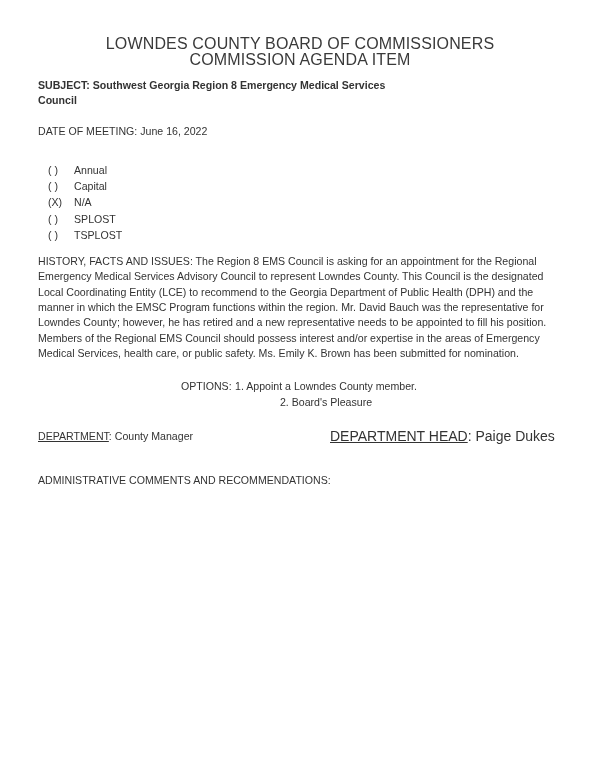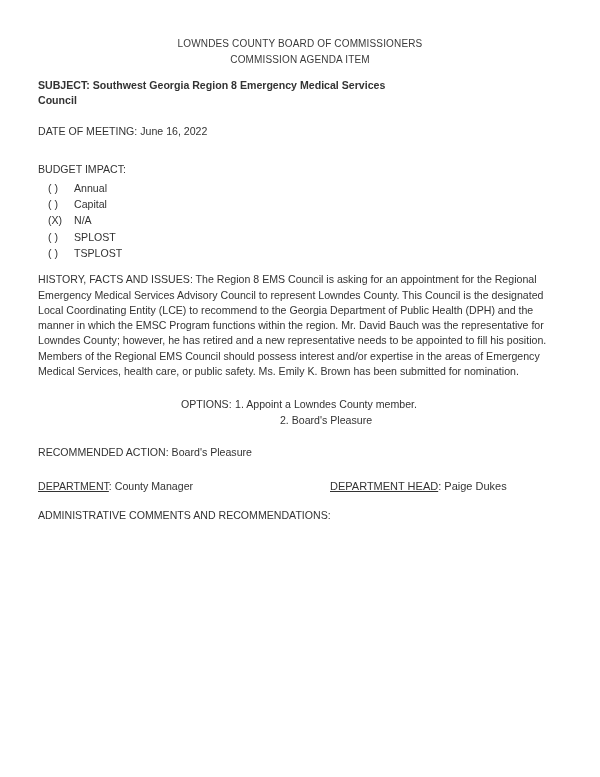--- a/index.html
+++ b/index.html
@@ -22,21 +22,21 @@
     background: #ffffff;
     overflow: hidden;
   }
 
   
   .doc-header {
     padding-top: 36px;
     text-align: center;
   }
   .doc-header .line {
-    font-size: 10px;
+    font-size: 16px;
     letter-spacing: 0.15px;
     line-height: 16px;
     color: #3a3a3a;
   }
 
   
   .content {
     position: absolute;
     left: 38px;
     right: 40px;
@@ -148,53 +148,52 @@
     top: 0;
     font-size: 10.6px;
     line-height: 15.2px;
     color: #333333;
     white-space: nowrap;
   }
   .dept-right {
     position: absolute;
     left: 292px;
     top: 0;
-    font-size: 11px;
+    font-size: 14px;
     line-height: 15.2px;
     color: #333333;
     white-space: nowrap;
   }
   .u {
     text-decoration: underline;
     text-underline-offset: 1px;
   }
 
   .admin {
-    margin-top: 13px;
+    margin-top: 28px;
   }
 </style>
 </head>
 <body>
 
 <div class="page">
 
   <div class="doc-header">
     <div class="line">LOWNDES COUNTY BOARD OF COMMISSIONERS</div>
     <div class="line">COMMISSION AGENDA ITEM</div>
   </div>
 
   <div class="content">
 
     <div class="txt block-subject">SUBJECT: Southwest Georgia Region 8 Emergency Medical Services Council</div>
 
     <div class="txt block-date">DATE OF MEETING: June 16, 2022</div>
 
 
     <div class="block-budget">
-      <div class="txt">BUDGET IMPACT:</div>
 
       <div class="fund-list">
         <div class="fund-item">
           <span class="fund-mark">( )</span>
           <span>Annual</span>
         </div>
         <div class="fund-item">
           <span class="fund-mark">( )</span>
           <span>Capital</span>
         </div>
@@ -220,21 +219,20 @@
       <div class="opt-row">
         <span class="opt-label">OPTIONS:</span>
         <span>1. Appoint a Lowndes County member.</span>
       </div>
       <div class="opt-row">
         <span class="opt-indent"></span>
         <span>2. Board's Pleasure</span>
       </div>
     </div>
 
-    <div class="txt recommended">RECOMMENDED ACTION: Board's Pleasure</div>
 
     <div class="dept-row">
       <div class="dept-left"><span class="u">DEPARTMENT</span><span>: County Manager</span></div>
       <div class="dept-right"><span class="u">DEPARTMENT HEAD</span><span>: Paige Dukes</span></div>
     </div>
 
     <div class="txt admin">ADMINISTRATIVE COMMENTS AND RECOMMENDATIONS:</div>
 
   </div>
 </div>

